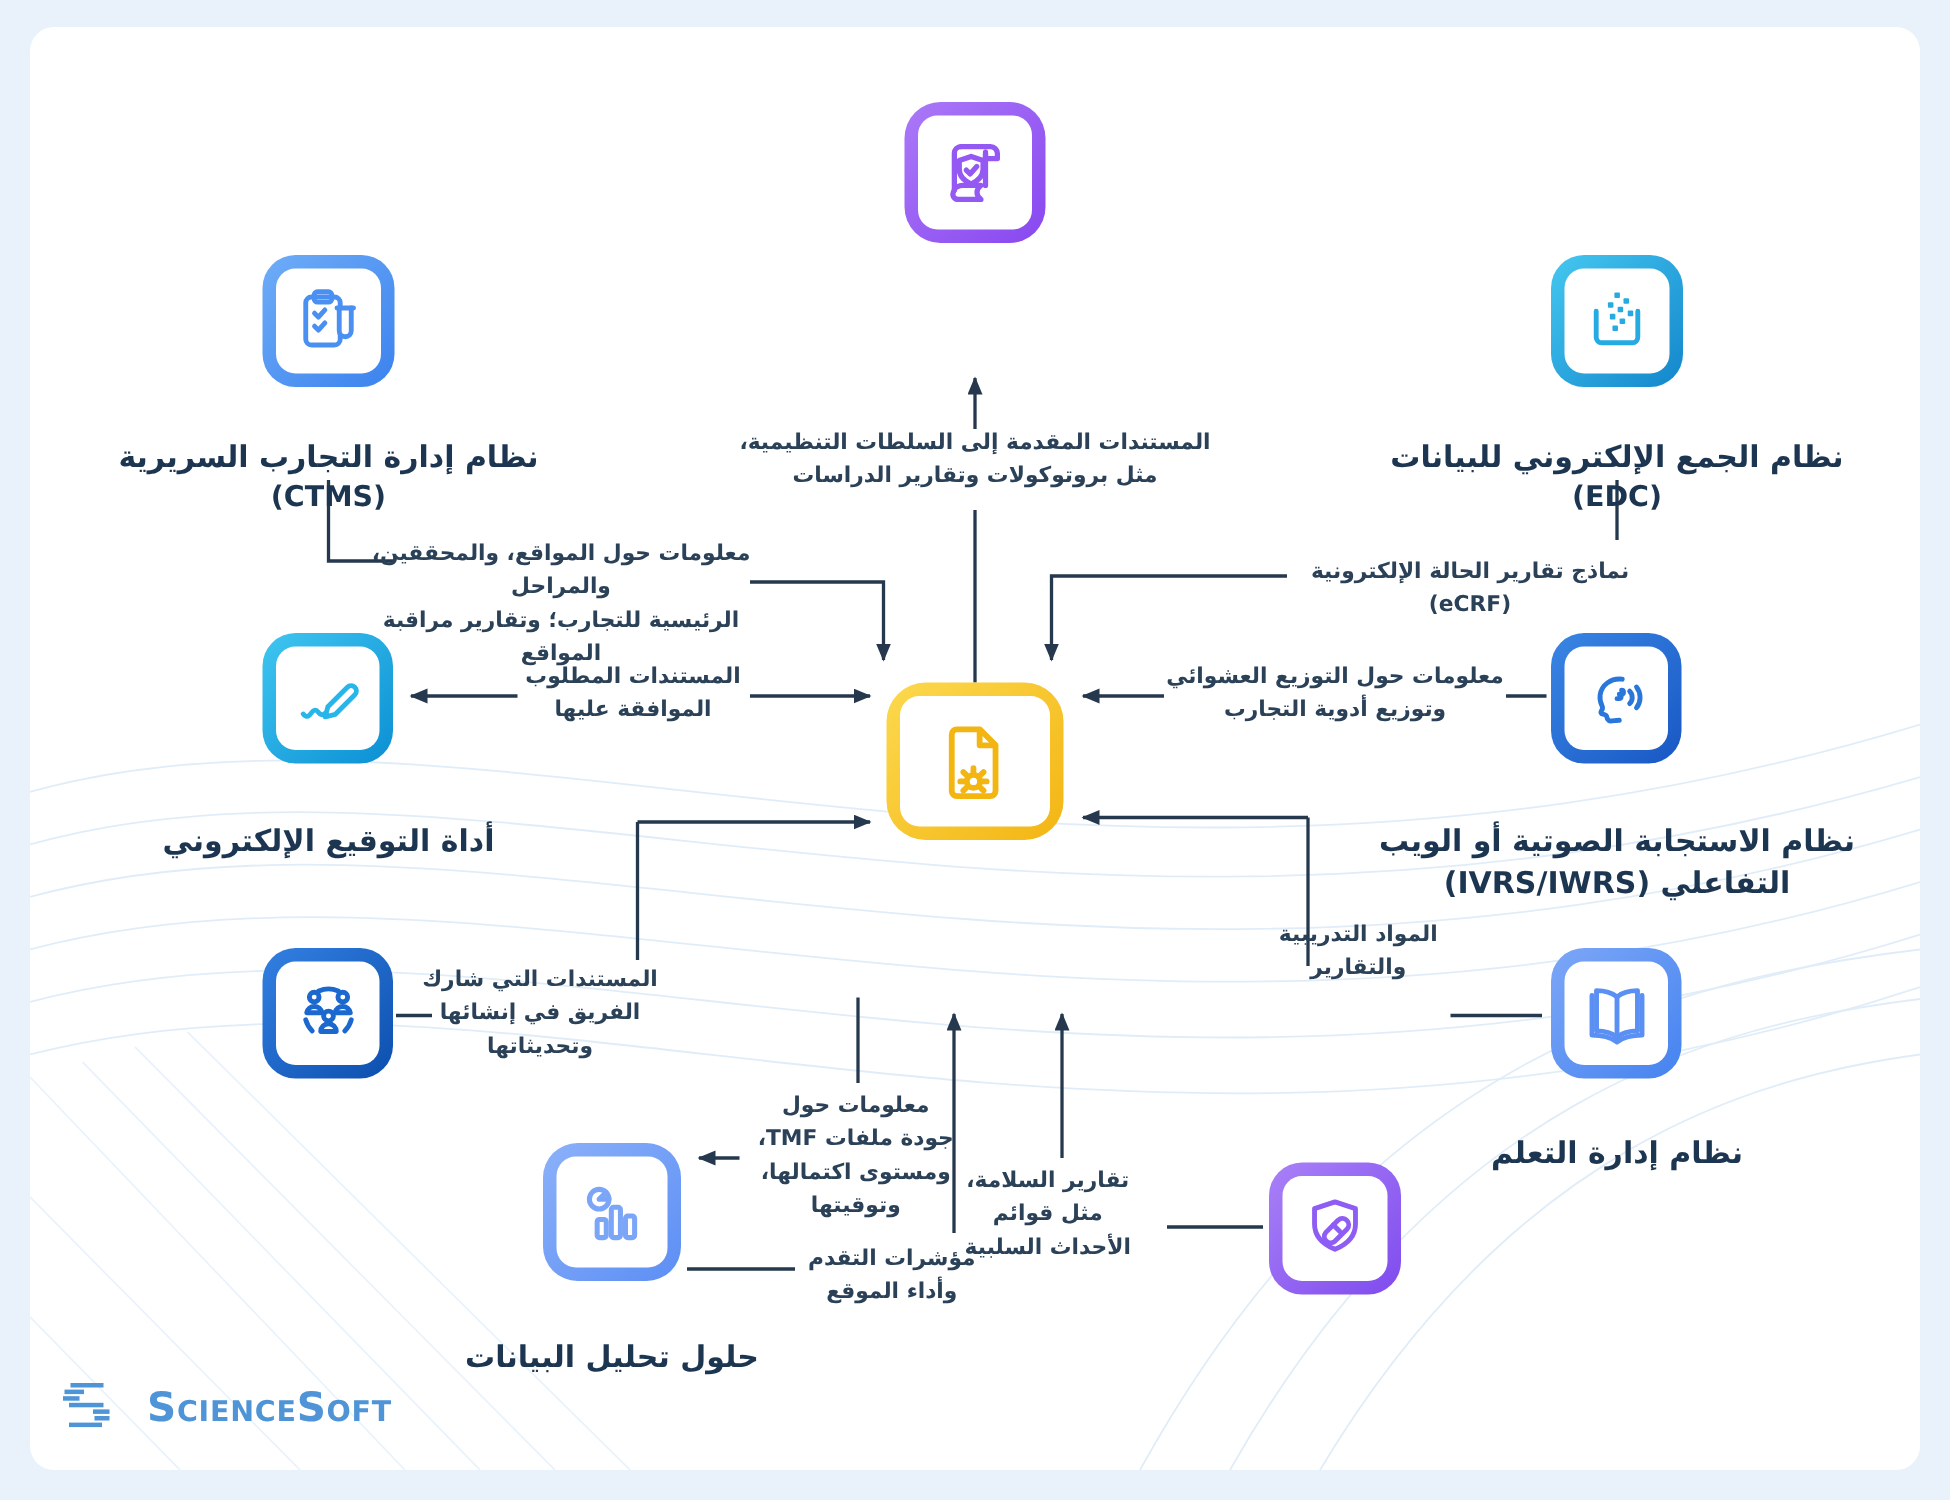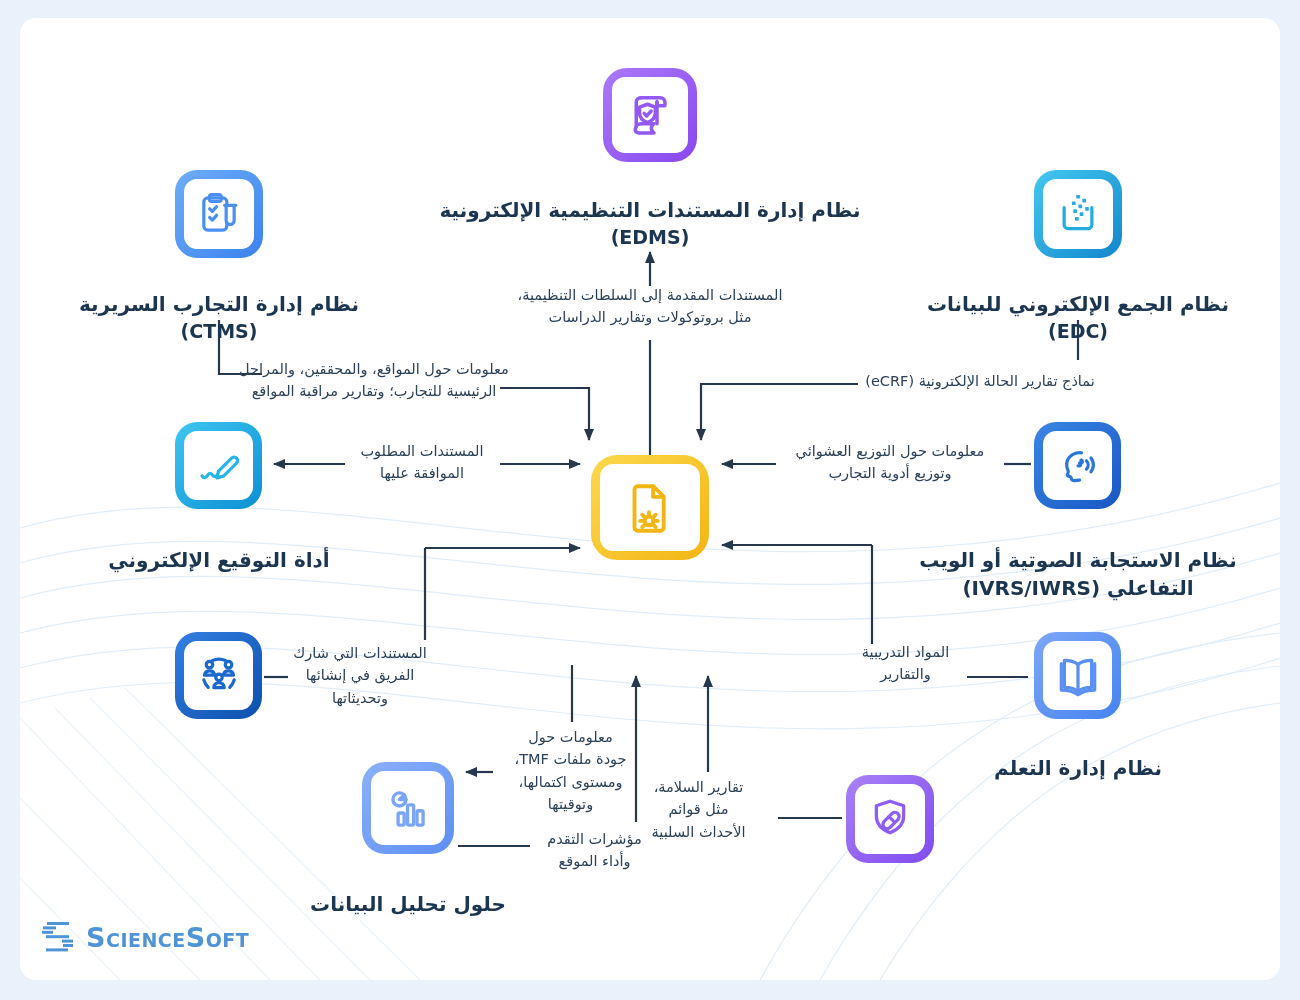--- a/index.html
+++ b/index.html
@@ -19,23 +19,23 @@
   .grad-ivrs{background:linear-gradient(135deg,#3a86e4,#1857c4);}
   .grad-etmf{background:linear-gradient(135deg,#fcd94e,#f3b513);}
   .grad-collab{background:linear-gradient(135deg,#3380e2,#0c4fae);}
   .grad-analytics{background:linear-gradient(135deg,#8bb1f9,#5c8ef4);}
   .grad-lms{background:linear-gradient(135deg,#7da7f7,#4583f0);}
   .grad-pharma{background:linear-gradient(135deg,#a981f7,#7f4bee);}
   .node-label{position:absolute;z-index:5;color:#1c3550;font-weight:bold;
               text-align:center;white-space:pre-line;line-height:1.4;font-size:20px;}
   .node-label .abbr{display:block;font-size:19px;}
   .edge-label{position:absolute;z-index:5;color:#2a4158;font-size:14.5px;
-              text-align:center;white-space:pre-line;line-height:1.55;}
+              text-align:center;white-space:pre-line;line-height:1.55;font-weight:bold;}
   .logo{position:absolute;left:40px;top:922px;z-index:5;display:flex;
-        gap:10px;}
+        align-items:center;gap:22px;}
   .logo-text{font-size:27px;font-weight:bold;color:#4e94d6;
              font-variant:small-caps;letter-spacing:.5px;}
 </style>
 </head>
 <body>
 
 <div id="canvas">
   <div class="card">
     <svg class="waves" width="1260" height="962" viewBox="0 0 1260 962">
       <g fill="none" stroke="#e0edf8" stroke-width="1.2">
@@ -97,24 +97,20 @@
       <svg width="56" height="56" viewBox="0 0 24 24" fill="none" stroke="#9458f3" stroke-width="1.5" stroke-linecap="round" stroke-linejoin="round">
         <path d="M8 4.6 H16.4 a2 2 0 0 1 2 2 V8 h-3.4 V6.2"></path>
         <path d="M8 4.6 A1.9 1.9 0 0 0 6.1 6.5 V17"></path>
         <path d="M6.1 17 c-.9 1.5-.2 2.7 1.3 2.7 h6.3 c-1.5-1.1-1.5-2.9 0-4 h-5.1 c-1.3 0-2.5.6-2.5 1.3 z"></path>
         <path d="M15 6.8 V15.7"></path>
         <path d="M10.9 7.4 l3.4 1.2 v2.5 c0 2.5-2.3 3.7-3.4 4.2-1.1-.5-3.4-1.7-3.4-4.2 V8.6 z"></path>
         <path d="M9.5 11.3 l1.1 1.1 1.9-2.1"></path>
       </svg>
     </div>
   </div>
-  <div class="node-label" dir="rtl" style="left:390px;top:168px;width:520px">
-    <span>نظام إدارة المستندات التنظيمية الإلكترونية</span>
-    <span class="abbr" dir="ltr">(EDMS)</span>
-  </div>
 
   <div class="node-icon grad-ctms" style="left:175px;top:170px;width:88px;height:88px;border-radius:22px">
     <div class="inner">
       <svg width="52" height="52" viewBox="0 0 24 24" fill="none" stroke="#4a90f2" stroke-width="1.5" stroke-linecap="round" stroke-linejoin="round">
         <rect x="5" y="4.6" width="10.6" height="14.8" rx="1.8"></rect>
         <rect x="7.6" y="3" width="5.4" height="3.2" rx="1"></rect>
         <path d="M7.7 9.6 l1.2 1.2 2-2.2"></path>
         <path d="M7.7 13.6 l1.2 1.2 2-2.2"></path>
         <path d="M14.8 7.6 h4.6 z" fill="#fff" stroke="none"></path>
         <path d="M15.3 8 v7 a1.85 1.85 0 0 0 3.7 0 V8" fill="#fff"></path>
@@ -254,21 +250,21 @@
 وتحديثاتها</div>
   <div class="edge-label" dir="rtl" style="left:483px;top:726px;width:175px">معلومات حول
 جودة ملفات TMF،
 ومستوى اكتمالها،
 وتوقيتها</div>
   <div class="edge-label" dir="rtl" style="left:507px;top:828px;width:175px">مؤشرات التقدم
 وأداء الموقع</div>
   <div class="edge-label" dir="rtl" style="left:616px;top:776px;width:165px">تقارير السلامة،
 مثل قوائم
 الأحداث السلبية</div>
-  <div class="edge-label" dir="rtl" style="left:818px;top:641px;width:175px">المواد التدريبية
+  <div class="edge-label" dir="rtl" style="left:818px;top:612px;width:175px">المواد التدريبية
 والتقارير</div>
 
   <div class="logo">
     <svg width="36" height="32" viewBox="0 0 36 32">
       <g fill="#4e94d6">
         <rect x="7" y="0" width="22" height="3"></rect>
         <rect x="3" y="4.4" width="13" height="3"></rect>
         <rect x="2" y="8.8" width="11" height="3"></rect>
         <rect x="6" y="13.2" width="23" height="3"></rect>
         <rect x="22" y="17.6" width="11" height="3"></rect>

